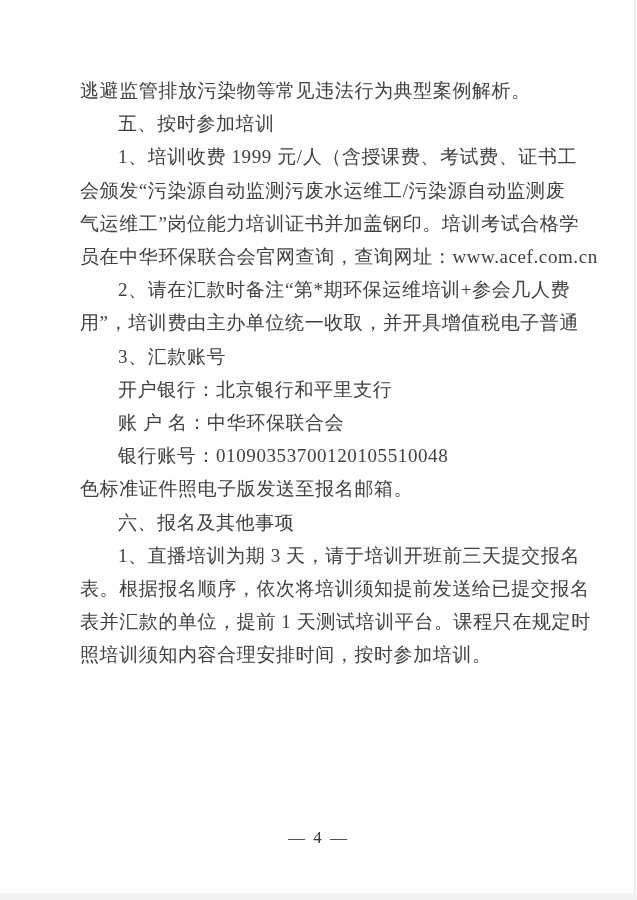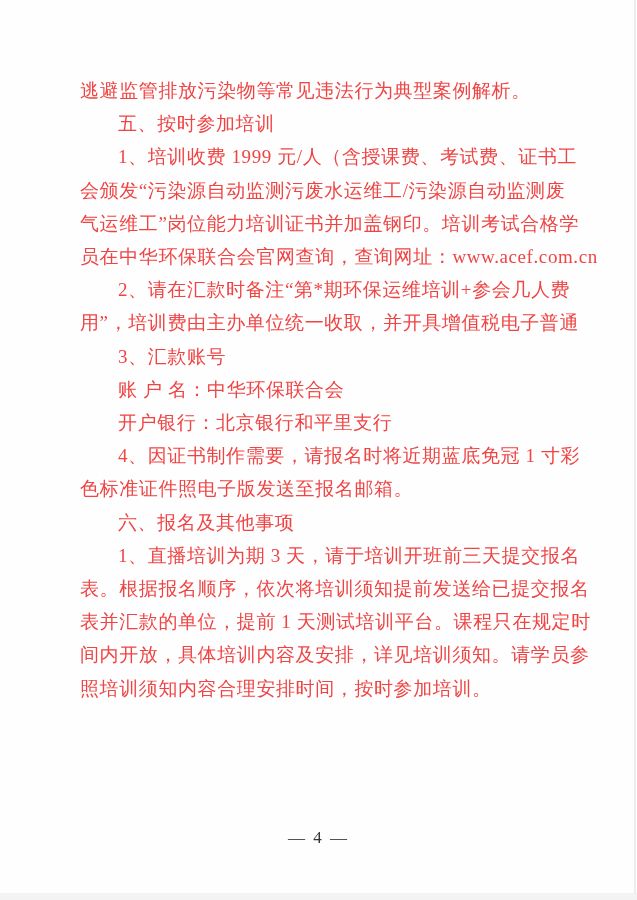--- a/index.html
+++ b/index.html
@@ -38,21 +38,21 @@
     position: absolute;
     left: 80px;
     top: 74px;
     width: 480px;
   }
   .line {
     font-size: 19px;
     line-height: 33.2px;
     letter-spacing: 0.6px;
     white-space: nowrap;
-    color: #ef4444;
+    color: #404040;
   }
   .line.indent {
     padding-left: 38px;
   }
   .page-number {
     position: absolute;
     left: 0;
     top: 828px;
     width: 100%;
     text-align: center;
@@ -68,27 +68,26 @@
   <div class="doc-body">
       <div class="line">逃避监管排放污染物等常见违法行为典型案例解析。</div>
       <div class="line indent">五、按时参加培训</div>
       <div class="line indent">1、培训收费 1999 元/人（含授课费、考试费、证书工</div>
       <div class="line">会颁发“污染源自动监测污废水运维工/污染源自动监测废</div>
       <div class="line">气运维工”岗位能力培训证书并加盖钢印。培训考试合格学</div>
       <div class="line">员在中华环保联合会官网查询，查询网址：www.acef.com.cn</div>
       <div class="line indent">2、请在汇款时备注“第*期环保运维培训+参会几人费</div>
       <div class="line">用”，培训费由主办单位统一收取，并开具增值税电子普通</div>
       <div class="line indent">3、汇款账号</div>
+      <div class="line indent">开户银行：北京银行和平里支行</div>
       <div class="line indent">账 户 名：中华环保联合会</div>
-      <div class="line indent">开户银行：北京银行和平里支行</div>
-      <div class="line indent">4、因证书制作需要，请报名时将近期蓝底免冠 1 寸彩</div>
+      <div class="line indent">银行账号：01090353700120105510048</div>
       <div class="line">色标准证件照电子版发送至报名邮箱。</div>
       <div class="line indent">六、报名及其他事项</div>
       <div class="line indent">1、直播培训为期 3 天，请于培训开班前三天提交报名</div>
       <div class="line">表。根据报名顺序，依次将培训须知提前发送给已提交报名</div>
       <div class="line">表并汇款的单位，提前 1 天测试培训平台。课程只在规定时</div>
-      <div class="line">间内开放，具体培训内容及安排，详见培训须知。请学员参</div>
       <div class="line">照培训须知内容合理安排时间，按时参加培训。</div>
     </div>
   <div class="page-number">— 4 —</div>
   <div class="scan-edge-right"></div>
   <div class="scan-edge-bottom"></div>
 </div>
 
 </body></html>

